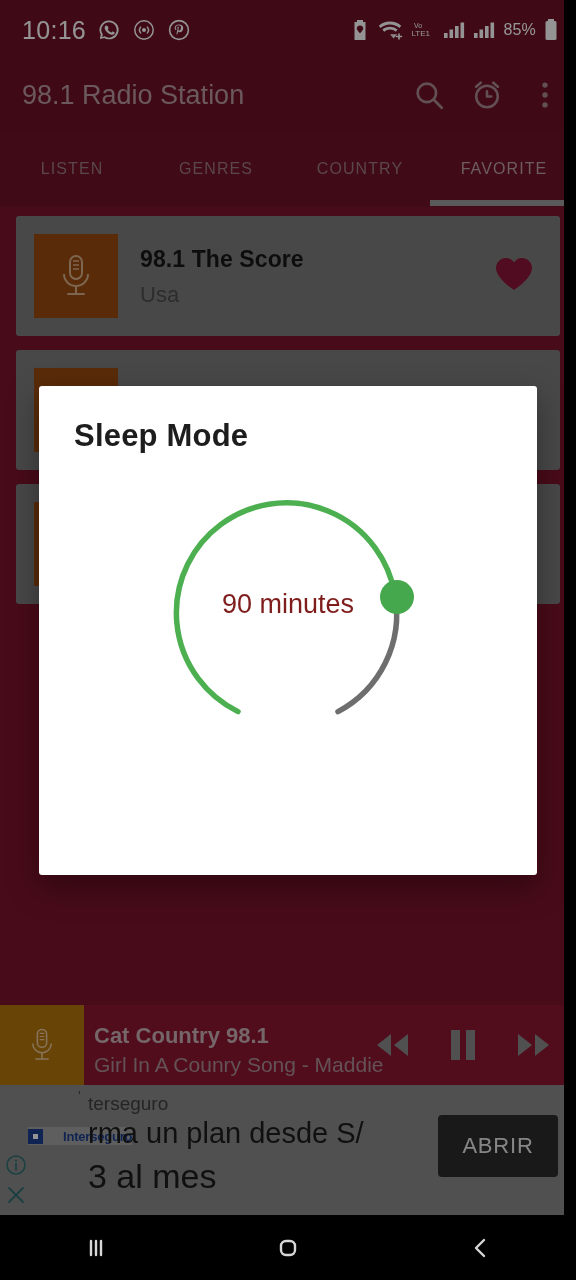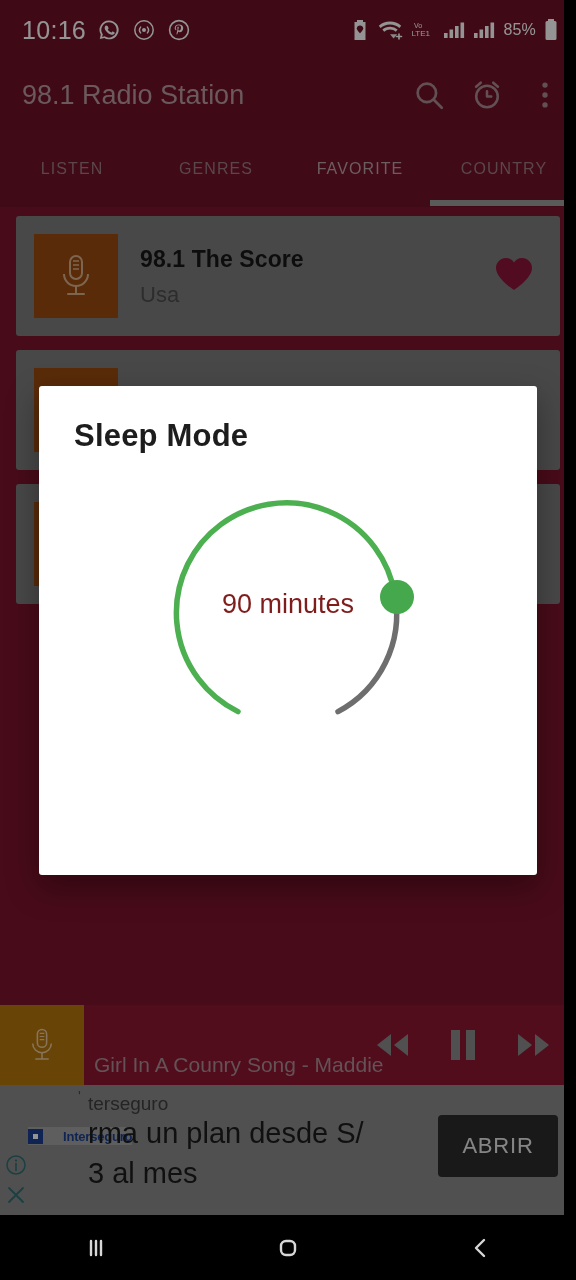--- a/index.html
+++ b/index.html
@@ -48,21 +48,21 @@
   .player-thumb{position:absolute;left:0;top:0;width:84px;height:80px;background:#b4760c;display:flex;align-items:center;justify-content:center;}
   .player-title{position:absolute;left:94px;top:18px;color:#c8b0b5;font-size:22px;font-weight:bold;}
   .player-sub{position:absolute;left:94px;top:48px;color:#ab8e94;font-size:21px;max-width:290px;white-space:nowrap;overflow:hidden;}
   .player-ctrls{position:absolute;right:20px;top:0;height:80px;display:flex;align-items:center;gap:32px;}
   .player-ctrls .ic{display:block;}
 
   
   .ad{position:absolute;left:0;top:1085px;width:576px;height:130px;background:#8a8a8a;}
   .ad-adv{position:absolute;left:88px;top:8px;color:#3f3f3f;font-size:19px;}
   .ad-line1{position:absolute;left:88px;top:32px;color:#1c1c1c;font-size:29px;white-space:nowrap;}
-  .ad-line2{position:absolute;left:88px;top:72px;color:#1c1c1c;font-size:29px;white-space:nowrap;}
+  .ad-line2{position:absolute;left:88px;top:72px;color:#1c1c1c;font-size:34px;white-space:nowrap;}
   .ad-logo{position:absolute;left:28px;top:42px;height:18px;display:flex;align-items:center;gap:20px;
            background:#a3a3a3;padding:0;}
   .ad-logo-badge{width:13px;height:13px;background:#1d3f8f;border:1px solid #1d3f8f;display:flex;align-items:center;justify-content:center;}
   .ad-logo-badge i{display:block;width:5px;height:5px;background:#fff;font-style:normal;}
   .ad-logo-text{color:#1d3f8f;font-size:13px;font-weight:bold;letter-spacing:-.2px;}
   .ad-info{position:absolute;left:4px;top:68px;}
   .ad-close{position:absolute;left:4px;top:98px;}
   .ad-btn{position:absolute;right:18px;top:30px;width:120px;height:62px;background:#2b2b2b;border:none;border-radius:4px;
           color:#e6e6e6;font-size:22px;letter-spacing:.8px;font-family:inherit;display:flex;align-items:center;justify-content:center;}
   .ad-ellipsis{position:absolute;left:78px;top:2px;color:#4a4a4a;font-size:15px;}
@@ -164,25 +164,25 @@
       </div>
     </div>
 
     <div class="tabs">
       <div class="tab">
           <span>LISTEN</span>
         </div>
       <div class="tab">
           <span>GENRES</span>
         </div>
+      <div class="tab">
+          <span>COUNTRY</span>
+        </div>
       <div class="tab active">
           <span>FAVORITE</span>
-        </div>
-      <div class="tab">
-          <span>COUNTRY</span>
         </div>
     </div>
     <div class="tab-indicator"></div>
 
     <div class="list">
 
       <div class="card">
         <div class="thumb">
           <svg width="44" height="48" viewBox="0 0 44 48">
             <rect x="16" y="4" width="12" height="23" rx="6" fill="none" stroke="#d8b08a" stroke-width="2"></rect>
@@ -230,20 +230,21 @@
 
     <div class="player">
       <div class="player-thumb">
         <svg width="34" height="40" viewBox="0 0 44 48">
           <rect x="16" y="4" width="12" height="23" rx="6" fill="none" stroke="#e8c89c" stroke-width="2"></rect>
           <path d="M19 9h6M19 13h6M19 17h6" stroke="#e8c89c" stroke-width="1.4"></path>
           <path d="M10 22a12 12 0 0 0 24 0" fill="none" stroke="#e8c89c" stroke-width="2"></path>
           <path d="M22 34v8M14 42h16" stroke="#e8c89c" stroke-width="2" stroke-linecap="round"></path>
         </svg>
       </div>
+      <div class="player-title">Cat Country 98.1</div>
       <div class="player-sub">Girl In A Counry Song - Maddie..</div>
       <div class="player-ctrls">
         <svg class="ic" width="44" height="30" viewBox="0 0 44 30">
           <path d="M21 4v22L7 15z" fill="#8b8b8b"></path>
           <path d="M38 4v22L24 15z" fill="#8b8b8b"></path>
         </svg>
         <svg class="ic" width="34" height="36" viewBox="0 0 34 36">
           <rect x="5" y="3" width="9" height="30" fill="#8b8b8b"></rect>
           <rect x="20" y="3" width="9" height="30" fill="#8b8b8b"></rect>
         </svg>

